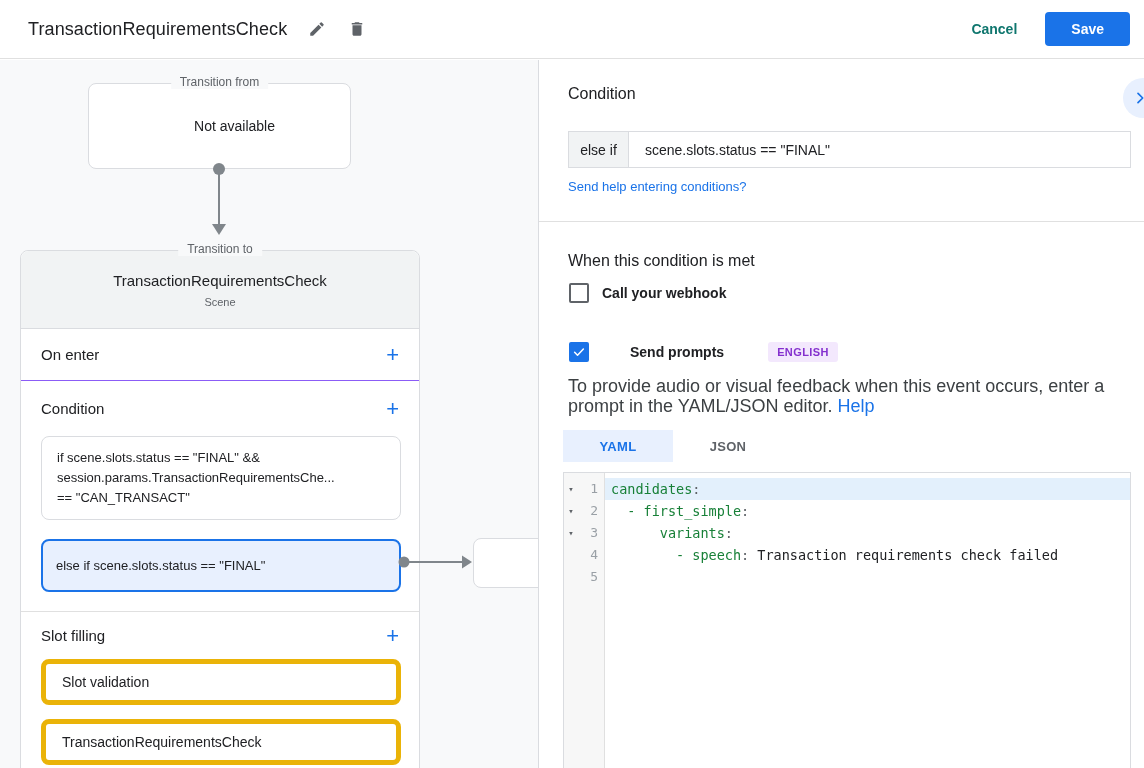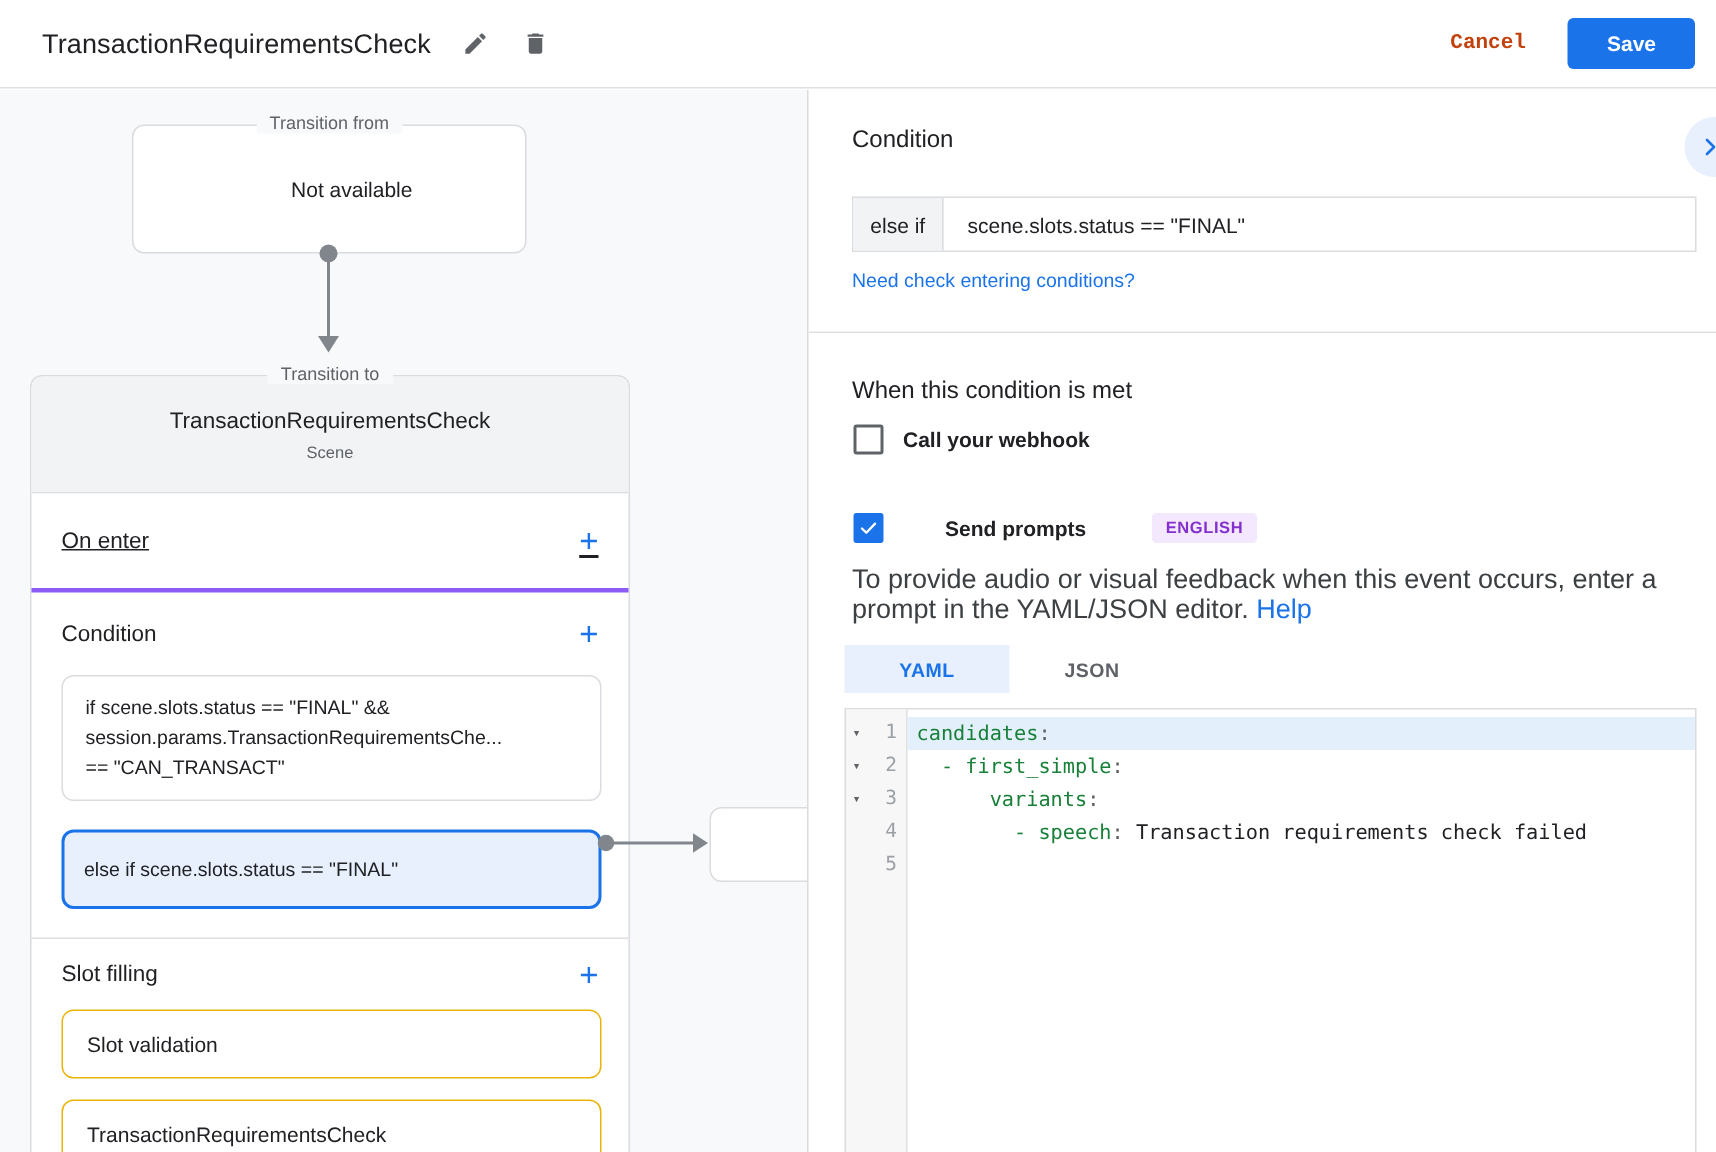--- a/index.html
+++ b/index.html
@@ -7,22 +7,22 @@
               font-family:"Liberation Sans", sans-serif; color:#202124; }
   .app { position:relative; width:1144px; height:768px; }
 
   
   .topbar { position:absolute; left:0; top:0; width:1144px; height:59px; background:#fff;
             border-bottom:1px solid #e0e0e0; display:flex; align-items:center; padding:0 14px 0 28px; }
   .topbar-title { font-size:18px; color:#202124; letter-spacing:.1px; }
   .icon-btn { width:20px; height:20px; margin-left:20px; cursor:pointer; display:flex; align-items:center; justify-content:center; }
   .icon-btn svg { width:18px; height:18px; fill:#5f6368; }
   .topbar-actions { margin-left:auto; display:flex; align-items:center; gap:28px; }
-  .btn-cancel { background:none; border:none; color:#c2410c; font-size:14px; font-weight:600;
-                font-family:Liberation Mono, monospace; cursor:pointer; }
+  .btn-cancel { background:none; border:none; color:#0f766e; font-size:14px; font-weight:600;
+                font-family:Liberation Sans, sans-serif; cursor:pointer; }
   .btn-save { background:#1a73e8; color:#fff; border:none; border-radius:4px; font-size:14px; font-weight:600;
               font-family:"Liberation Sans",sans-serif; padding:9px 26px; cursor:pointer; }
 
   
   .canvas { position:absolute; left:0; top:60px; width:538px; height:708px; background:#f8f9fa; overflow:hidden; }
   .legend { position:absolute; top:-9px; left:50%; transform:translateX(-50%); background:#f8f9fa;
             padding:0 9px; font-size:12px; color:#5f6368; white-space:nowrap; z-index:2; }
 
   .from-box { position:absolute; left:88px; top:23px; width:263px; height:86px; background:#fff;
               border:1px solid #dadce0; border-radius:8px; display:flex; align-items:center; justify-content:center;padding-left:30px; }
@@ -31,35 +31,35 @@
   .flow-svg { position:absolute; left:0; top:0; width:538px; height:708px; pointer-events:none; z-index:3; }
 
   .to-card { position:absolute; left:20px; top:190px; width:400px; height:522px; background:#fff;
              border:1px solid #dadce0; border-radius:8px 8px 0 0; }
   .to-header { height:78px; background:#f1f3f4; border-bottom:1px solid #dadce0; border-radius:8px 8px 0 0;
                text-align:center; padding-top:21px; cursor:pointer; }
   .to-title { font-size:15px; color:#202124; }
   .to-subtitle { font-size:11px; color:#5f6368; margin-top:7px; }
 
   .section-row { display:flex; align-items:center; justify-content:space-between; padding:0 20px; }
-  .row-onenter { height:66px; border-bottom:3px solid #8b5cf6;text-decoration:underline; }
+  .row-onenter { height:52px; border-bottom:1px solid #8b5cf6; }
   .section-label { font-size:15px; color:#202124; }
   .plus { color:#1a73e8; font-size:22px; font-weight:400; line-height:1; cursor:pointer; }
 
   .cond-section { padding:0 20px 19px 20px; border-bottom:1px solid #e0e0e0; }
   .cond-label-row { height:55px; display:flex; align-items:center; justify-content:space-between; }
   .cond-box { width:360px; border:1px solid #dadce0; border-radius:8px; background:#fff;
               padding:11px 15px; font-size:13px; line-height:20px; color:#202124;
               white-space:pre-line; cursor:pointer; }
   .cond-box.selected { margin-top:19px; border:2px solid #1a73e8; background:#e8f0fe;
                        padding:0 13px; height:53px; display:flex; align-items:center; white-space:nowrap; }
 
   .slot-section { padding:0 20px; }
   .slot-label-row { height:47px; display:flex; align-items:center; justify-content:space-between; }
-  .slot-box { width:360px; height:46px; border:1px solid #eab308; border-radius:8px; background:#fff;
+  .slot-box { width:360px; height:46px; border:5px solid #eab308; border-radius:8px; background:#fff;
               display:flex; align-items:center; padding:0 16px; font-size:14px; margin-bottom:14px; cursor:pointer; }
 
   .ghost-box { position:absolute; left:473px; top:478px; width:95px; height:50px; background:#fff;
                border:1px solid #dadce0; border-radius:8px; }
 
   
   .panel { position:absolute; left:538px; top:60px; width:606px; height:708px; background:#fff;
            border-left:1px solid #dadce0; overflow:hidden; }
   .panel-heading { position:absolute; left:29px; top:25px; font-size:16px; color:#202124; }
   .collapse-btn { position:absolute; left:584px; top:18px; width:40px; height:40px; border-radius:50%;
@@ -193,21 +193,21 @@
       <svg viewBox="0 0 24 24">
           <polyline points="9,5 16,12 9,19"></polyline>
         </svg>
     </button>
 
     <div class="cond-input-group">
       <div class="cond-prefix">else if</div>
       <div class="cond-value">scene.slots.status == "FINAL"</div>
     </div>
 
-    <div class="help-link">Need check entering conditions?</div>
+    <div class="help-link">Send help entering conditions?</div>
     <div class="panel-divider"></div>
 
     <div class="when-heading">When this condition is met</div>
 
     <div class="check-row row-webhook">
       <span class="checkbox unchecked"></span>
       <span class="check-label">Call your webhook</span>
     </div>
 
     <div class="check-row row-prompts">

